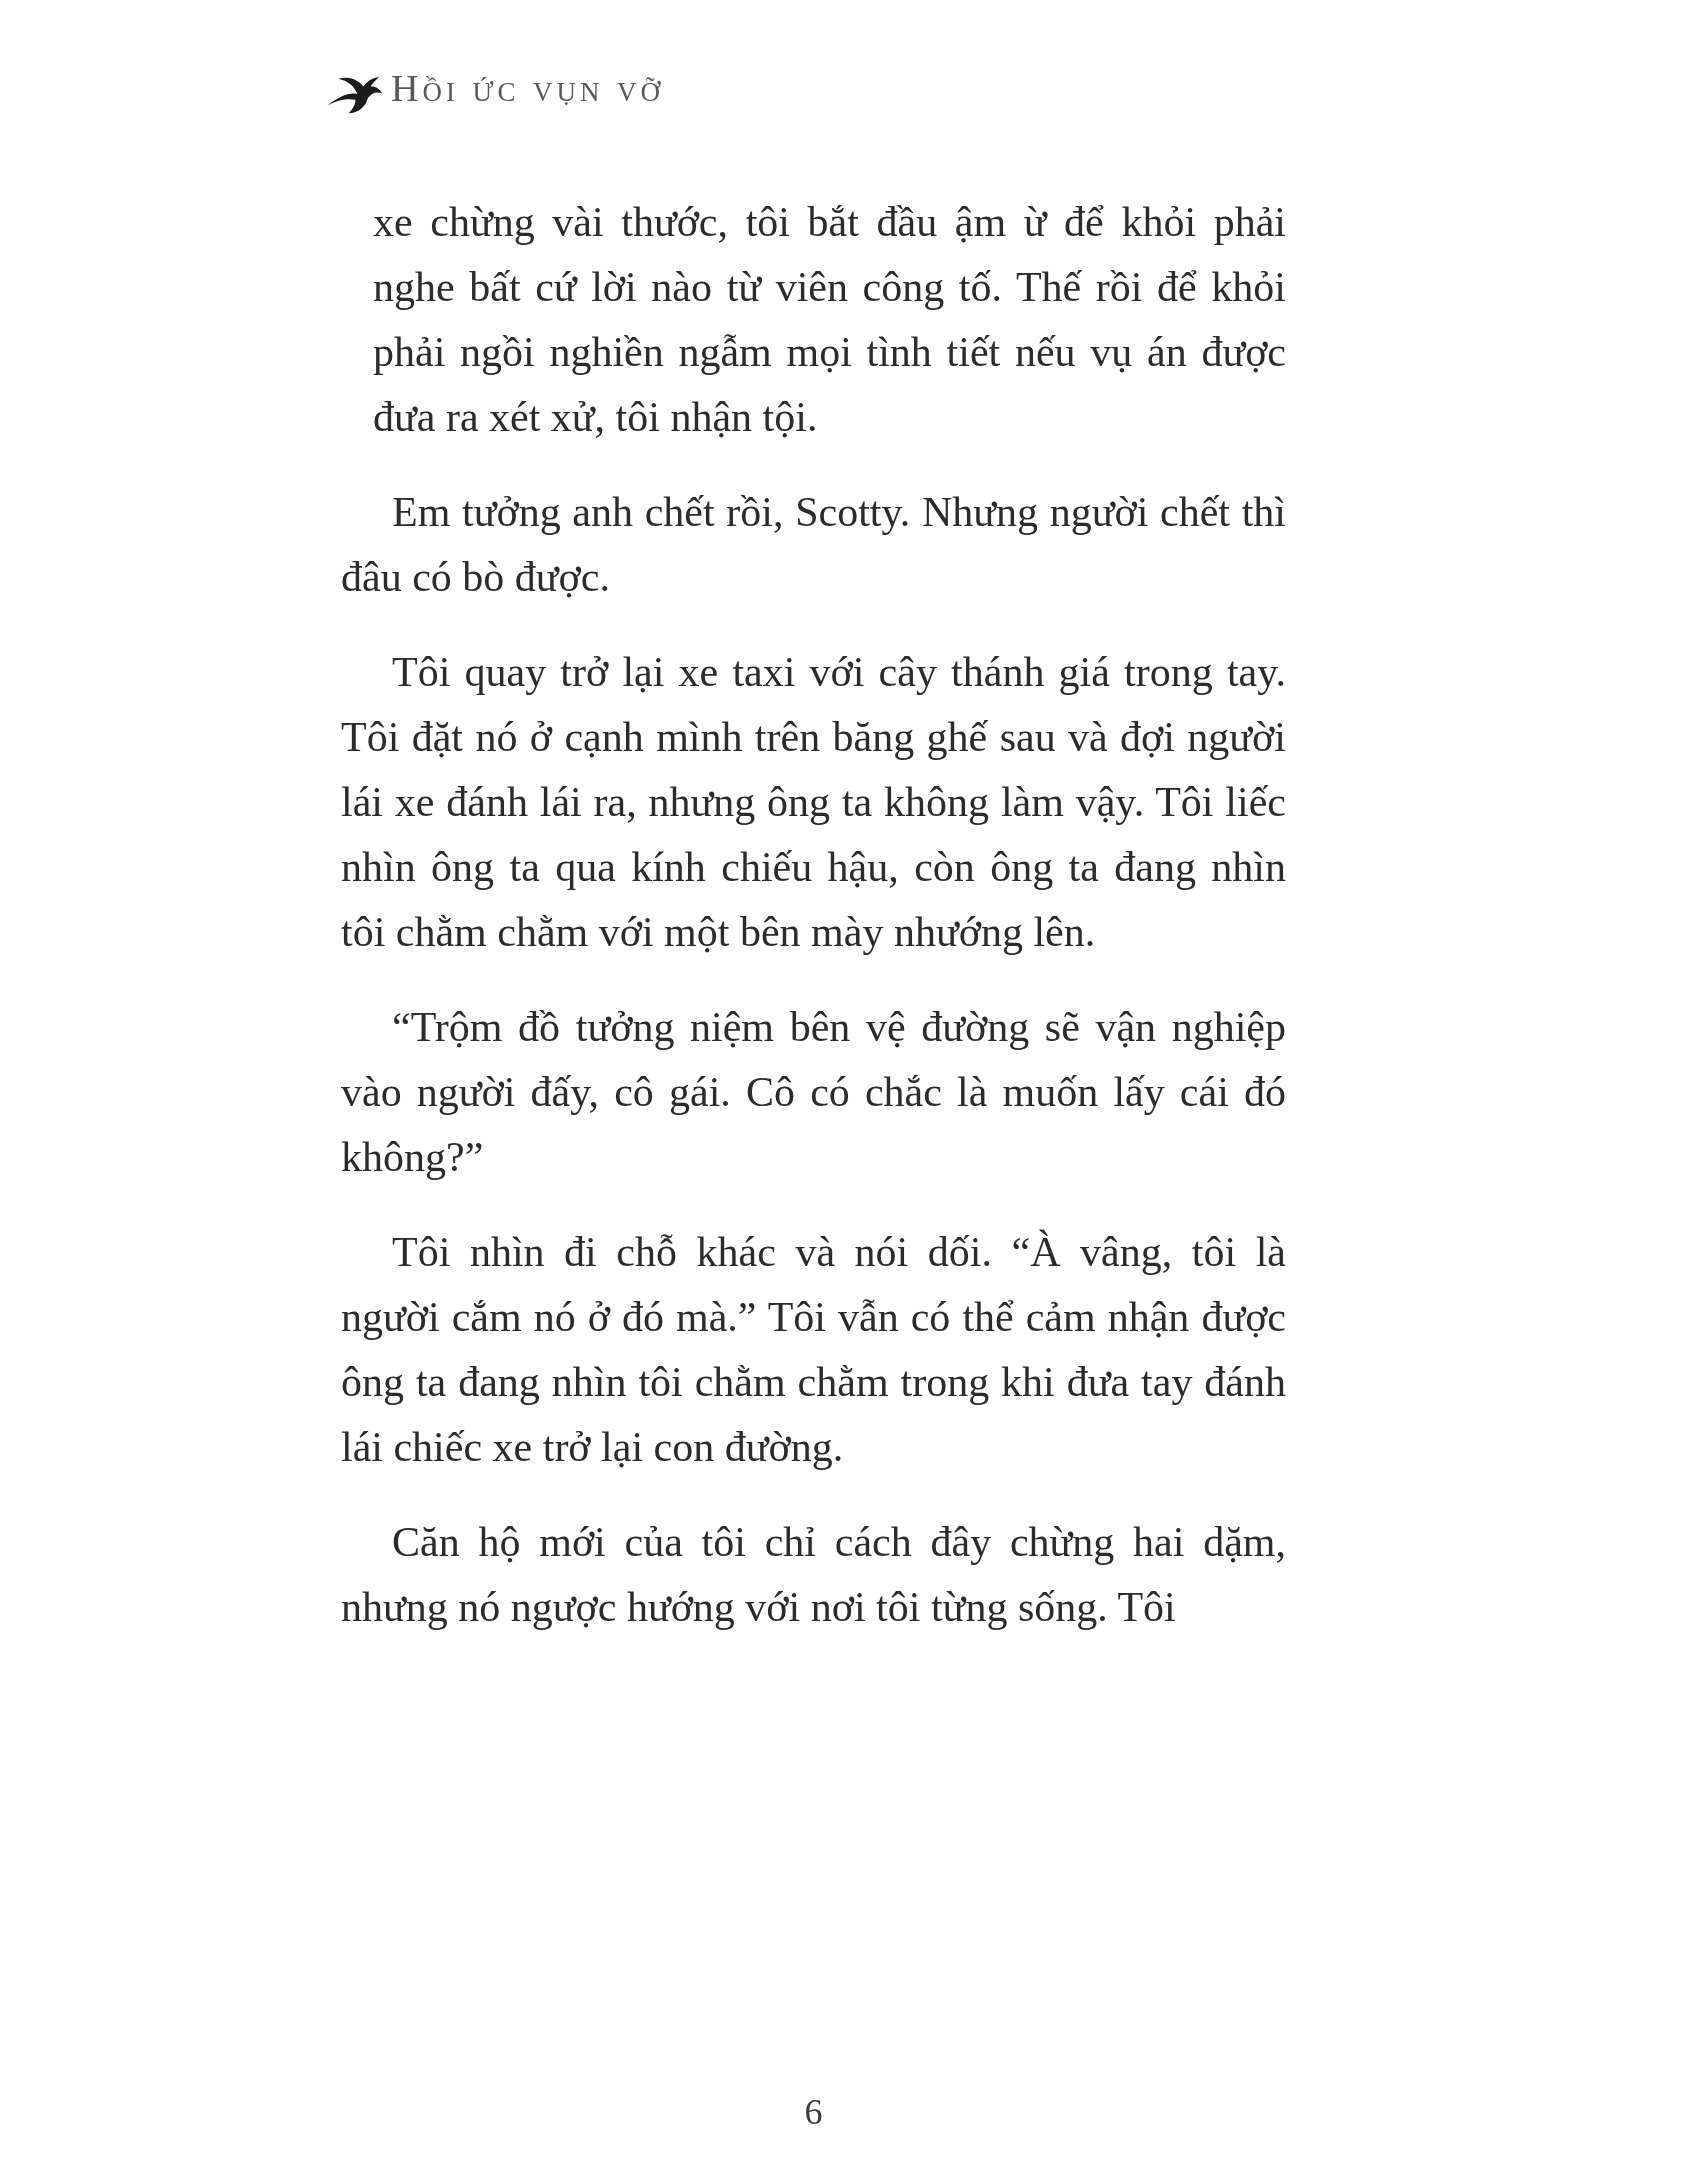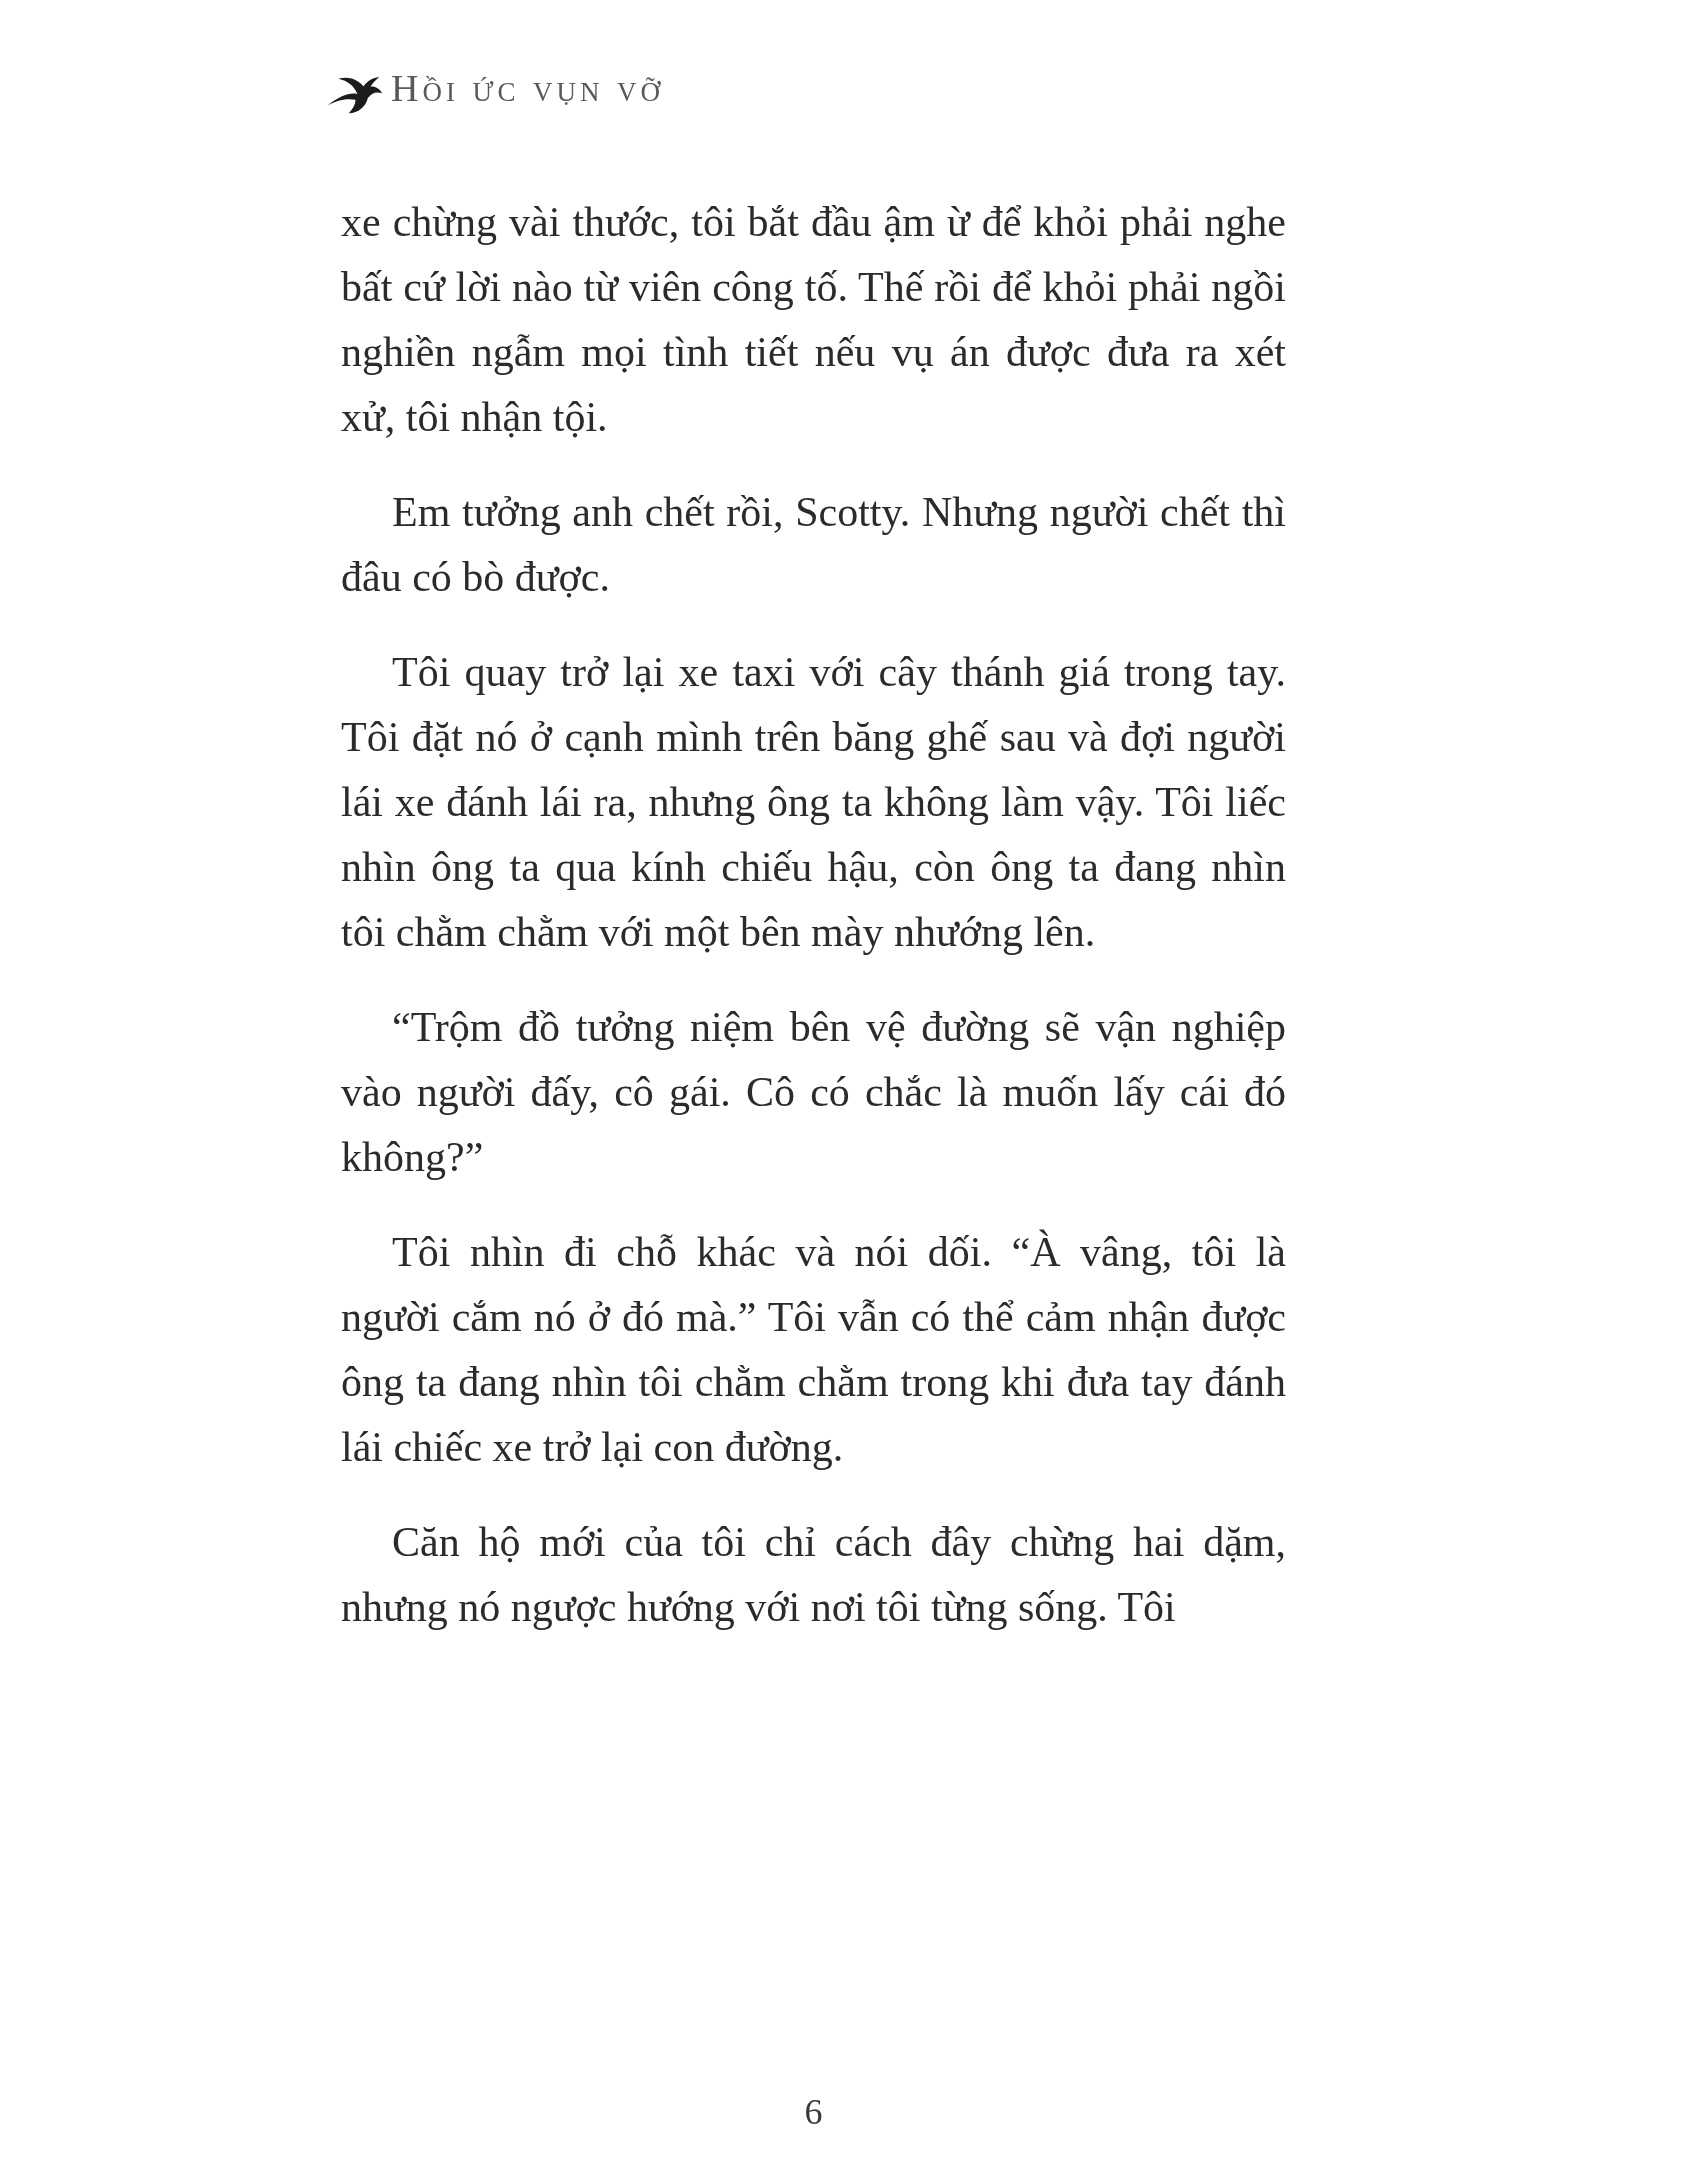--- a/index.html
+++ b/index.html
@@ -57,20 +57,21 @@
   .content p {
     margin: 0 0 30px 0;
     font-size: 42px;
     line-height: 65px;
     text-align: justify;
     text-indent: 51px;
     color: #2b2b2b;
   }
   .content p.no-indent {
     text-indent: 0;
+    margin-left: 32px;
   }
   .content p.italic {
   }
   .page-number {
     position: absolute;
     left: 341px;
     top: 2091px;
     width: 945px;
     text-align: center;
     font-size: 36px;

